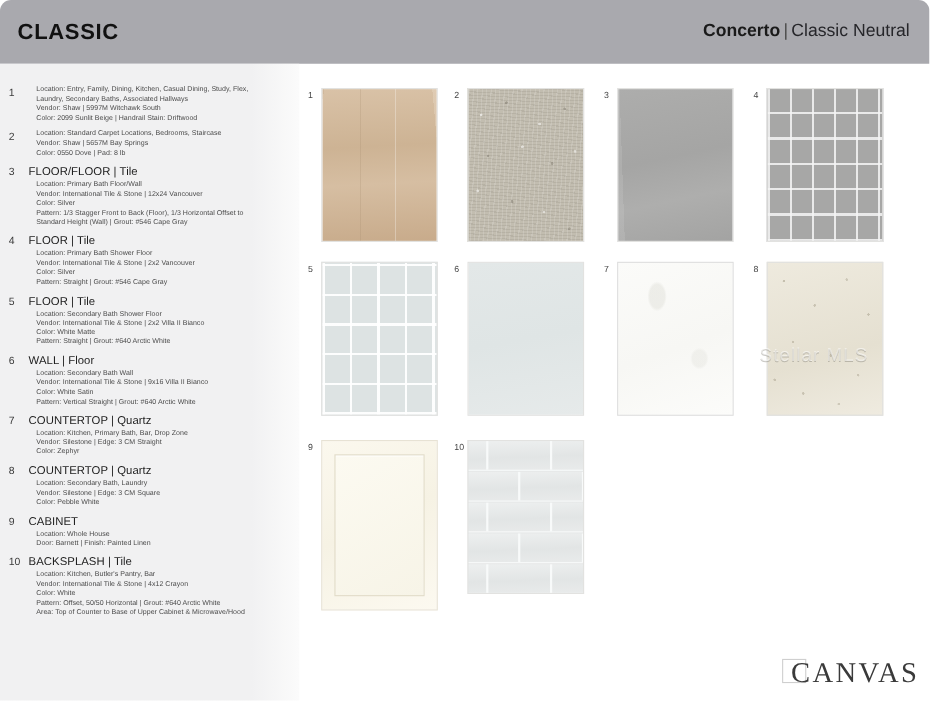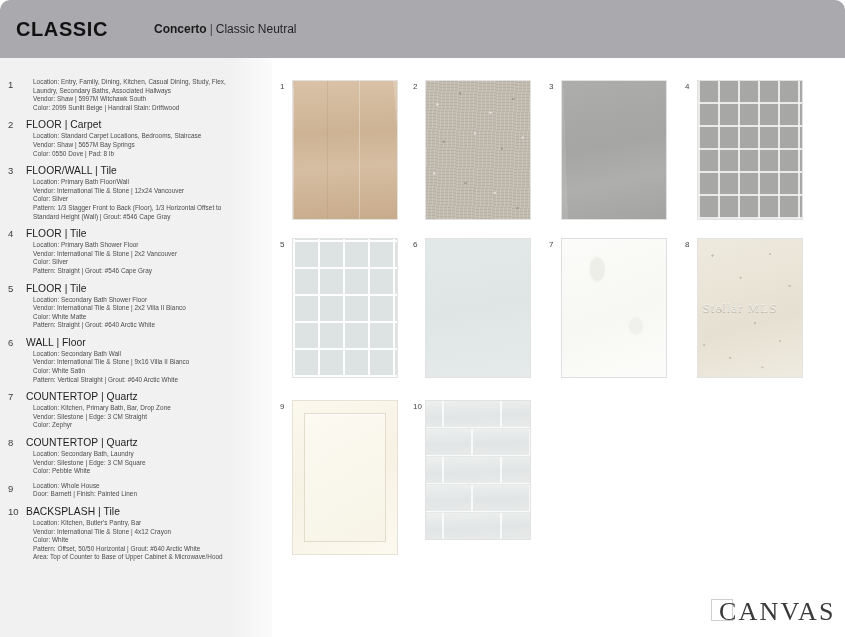--- a/index.html
+++ b/index.html
@@ -12,29 +12,29 @@
   #board { position: relative; width: 845px; height: 637px; background: #ffffff; }
 
   
   .header {
     position: absolute; top: 0; left: 0;
     width: 845px; height: 58px;
     background: #a9a9ae;
     border-top-left-radius: 10px;
     border-top-right-radius: 10px;
     display: flex; align-items: center;
-    justify-content: flex-start;
+    justify-content: space-between;
     padding: 0 18px 0 16px;
   }
   .header-left {
     font-size: 20px; font-weight: bold; letter-spacing: 0.6px;
     color: #111111;
   }
   .header-right {
-    font-size: 12px; color: #1a1a1a; white-space: nowrap; margin-left: 46px;
+    font-size: 16px; color: #1a1a1a; white-space: nowrap; margin-left: 46px;
   }
   .header-right .brand { font-weight: bold; }
   .header-right .sep { color: #4a4a4a; padding: 0 3px; font-weight: normal; }
   .header-right .variant { font-weight: normal; color: #26262a; }
 
   
   .spec-band {
     position: absolute; top: 58px; left: 0;
     width: 272px; height: 579px;
     background: linear-gradient(to right, #f1f1f2 0%, #f1f1f2 84%, #fbfbfb 100%);
@@ -204,25 +204,25 @@
     content:""; position:absolute; top:0; bottom:0; width:1.5px;
     background:#f8fafa;
   }
   .sw-subway .brow::before { left: 46px; }
   .sw-subway .brow::after  { left: 104px; }
   .sw-subway .brow.off::before { left: 75px; }
   .sw-subway .brow.off::after  { left: 133px; }
 
   
   .watermark {
-    position: absolute; left: 740px; top: 300px;
-    font-size: 13px; letter-spacing: 1px;
+    position: absolute; left: 740px; top: 313px;
+    font-size: 17px; letter-spacing: 1px;
     color: rgba(255,255,255,0.55);
     text-shadow: 0 1px 0 rgba(120,118,108,0.40);
-    font-family: Liberation Serif, serif;
+    font-family: Liberation Sans, sans-serif;
     pointer-events: none; white-space: nowrap;
     transform: translateX(-50%);
   }
 
   
   .footer-note {
     position: absolute; left: 300px; bottom: 0px;
     font-size: 5.4px; color: #9a9a9a; letter-spacing: 0.1px;
     white-space: nowrap;
   }
@@ -266,31 +266,30 @@
         <div class="spec-line">Location: Entry, Family, Dining, Kitchen, Casual Dining, Study, Flex,</div>
         <div class="spec-line">Laundry, Secondary Baths, Associated Hallways</div>
         <div class="spec-line">Vendor: Shaw | 5997M Witchawk South</div>
         <div class="spec-line">Color: 2099 Sunlit Beige | Handrail Stain: Driftwood</div>
       </div>
     </div>
 
     <div class="spec-item">
       <div class="spec-num">2</div>
       <div class="spec-body">
-        <div class="spec-title">FLOOR | Carpet</div>
         <div class="spec-line">Location: Standard Carpet Locations, Bedrooms, Staircase</div>
         <div class="spec-line">Vendor: Shaw | 5657M Bay Springs</div>
         <div class="spec-line">Color: 0550 Dove | Pad: 8 lb</div>
       </div>
     </div>
 
     <div class="spec-item">
       <div class="spec-num">3</div>
       <div class="spec-body">
-        <div class="spec-title">FLOOR/WALL | Tile</div>
+        <div class="spec-title">FLOOR/FLOOR | Tile</div>
         <div class="spec-line">Location: Primary Bath Floor/Wall</div>
         <div class="spec-line">Vendor: International Tile &amp; Stone | 12x24 Vancouver</div>
         <div class="spec-line">Color: Silver</div>
         <div class="spec-line">Pattern: 1/3 Stagger Front to Back (Floor), 1/3 Horizontal Offset to</div>
         <div class="spec-line">Standard Height (Wall) | Grout: #546 Cape Gray</div>
       </div>
     </div>
 
     <div class="spec-item">
       <div class="spec-num">4</div>
@@ -341,20 +340,21 @@
         <div class="spec-title">COUNTERTOP | Quartz</div>
         <div class="spec-line">Location: Secondary Bath, Laundry</div>
         <div class="spec-line">Vendor: Silestone | Edge: 3 CM Square</div>
         <div class="spec-line">Color: Pebble White</div>
       </div>
     </div>
 
     <div class="spec-item">
       <div class="spec-num">9</div>
       <div class="spec-body">
+        <div class="spec-title">CABINET</div>
         <div class="spec-line">Location: Whole House</div>
         <div class="spec-line">Door: Barnett | Finish: Painted Linen</div>
       </div>
     </div>
 
     <div class="spec-item">
       <div class="spec-num">10</div>
       <div class="spec-body">
         <div class="spec-title">BACKSPLASH | Tile</div>
         <div class="spec-line">Location: Kitchen, Butler's Pantry, Bar</div>

